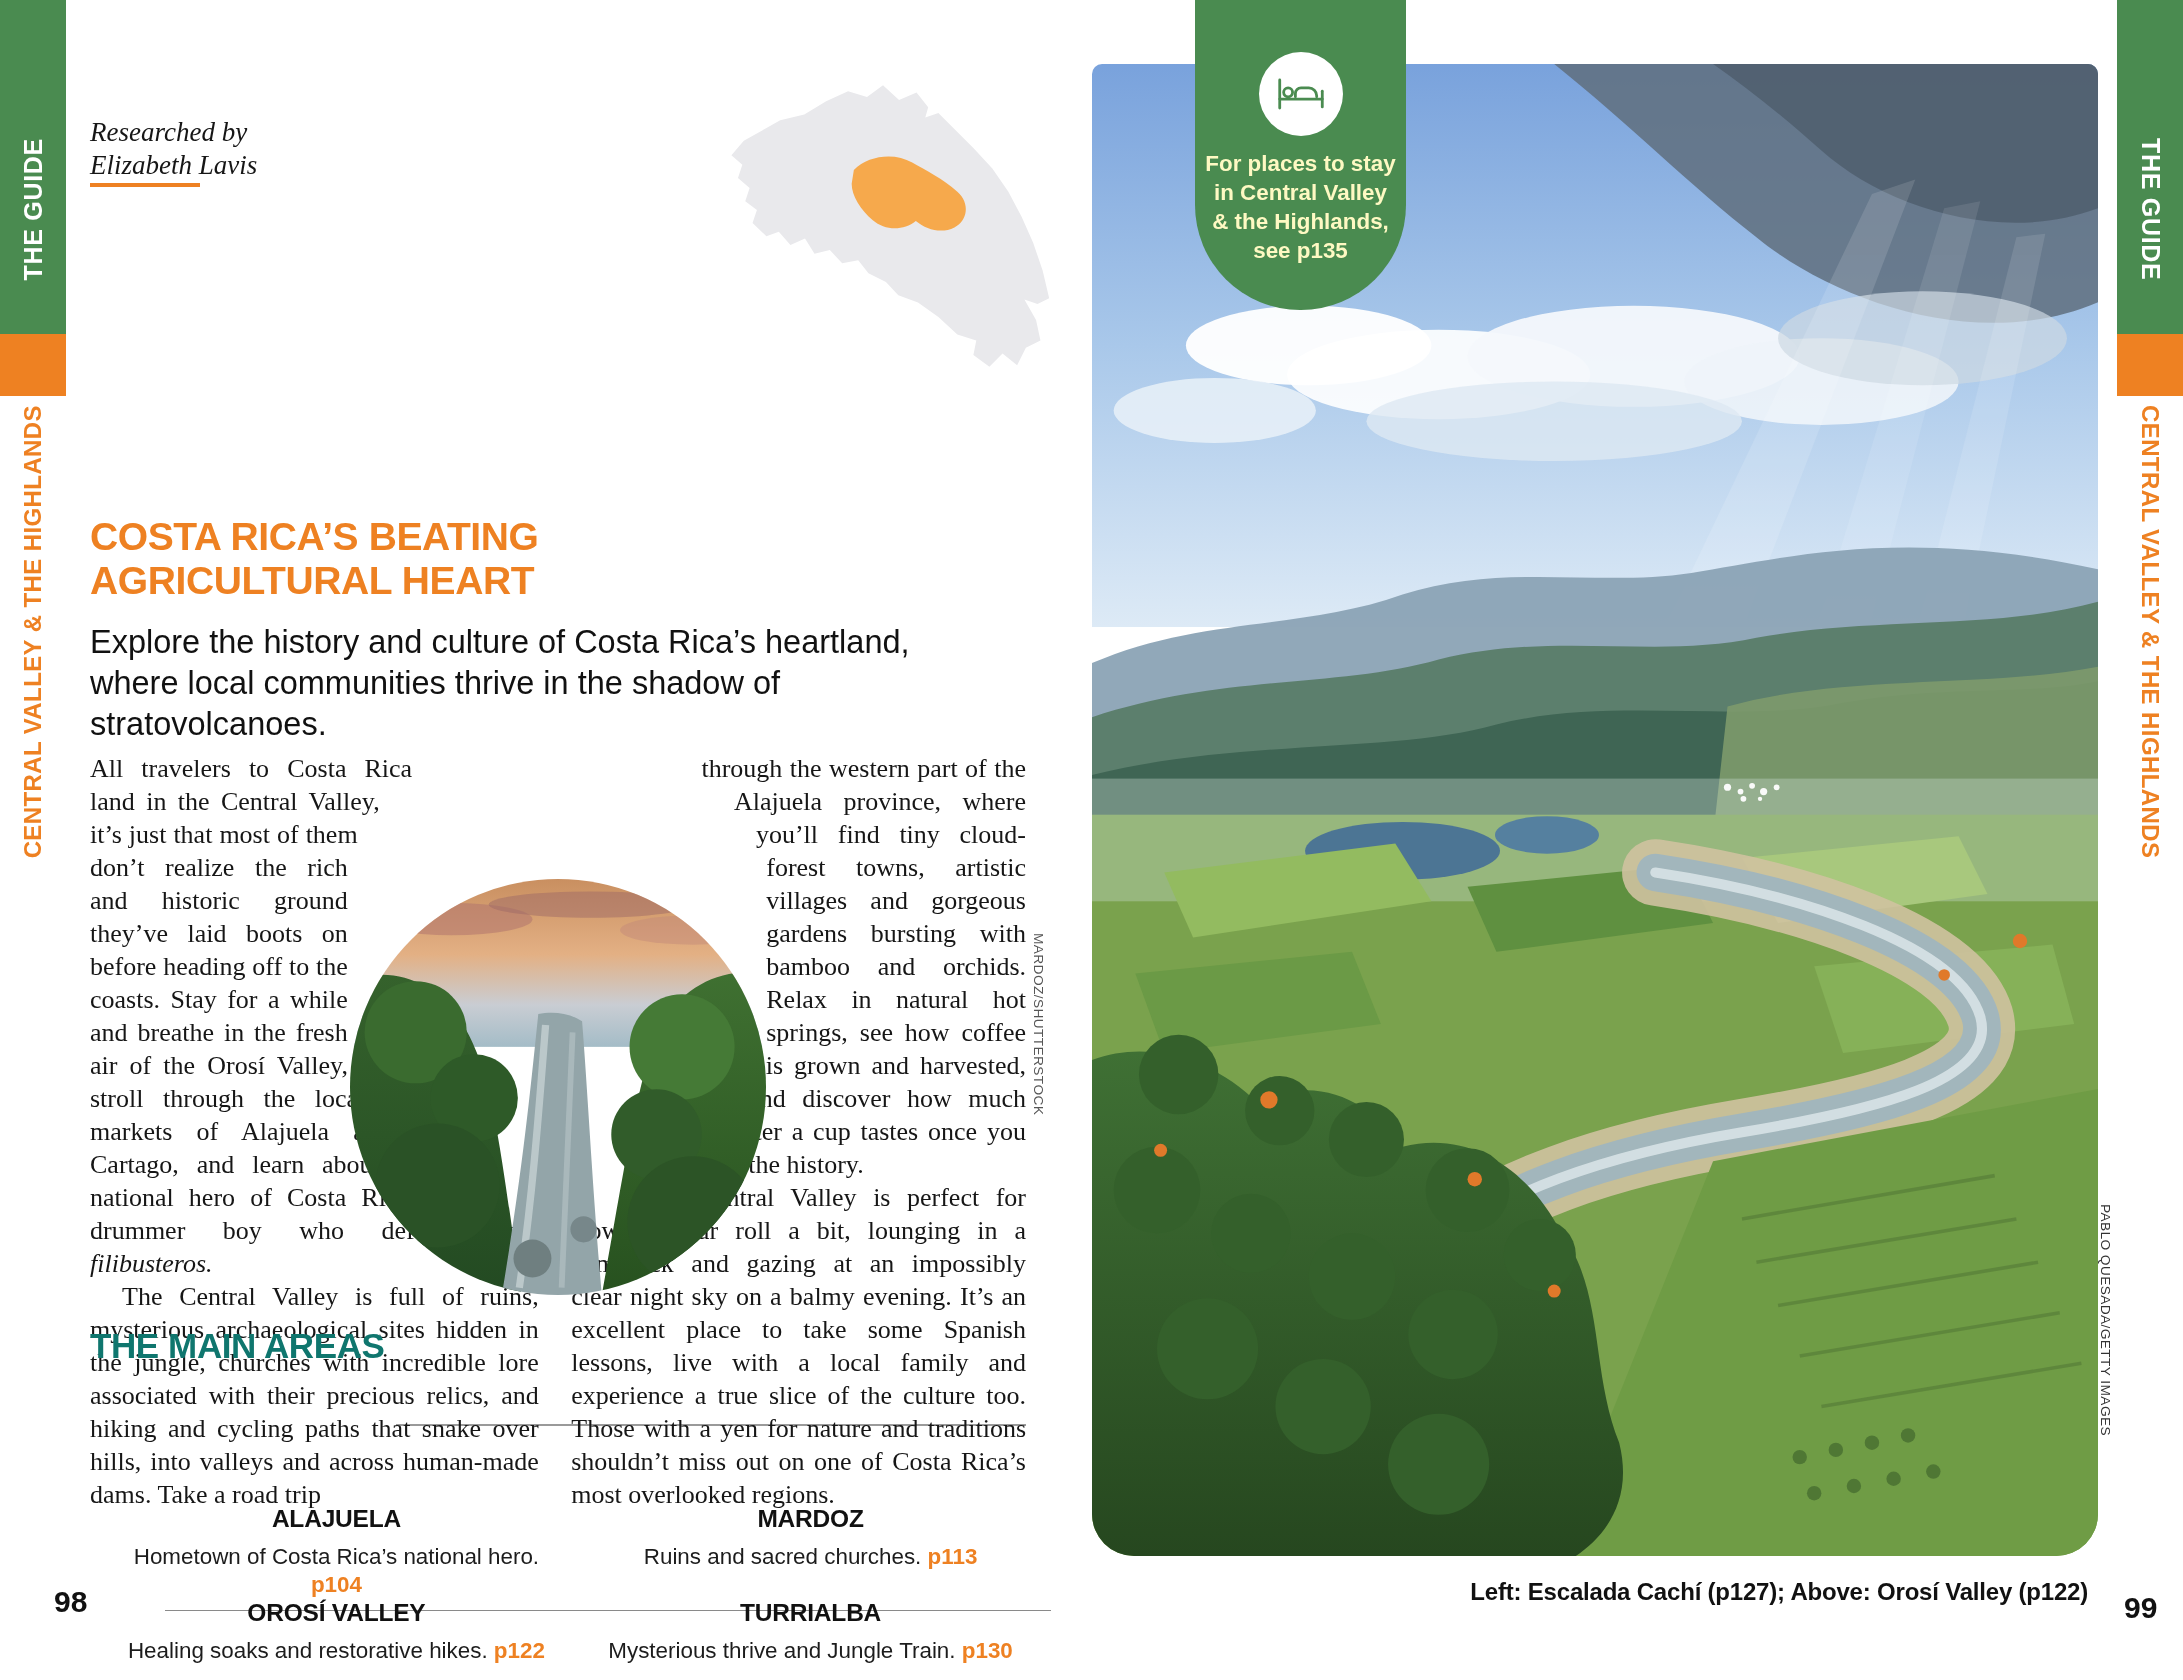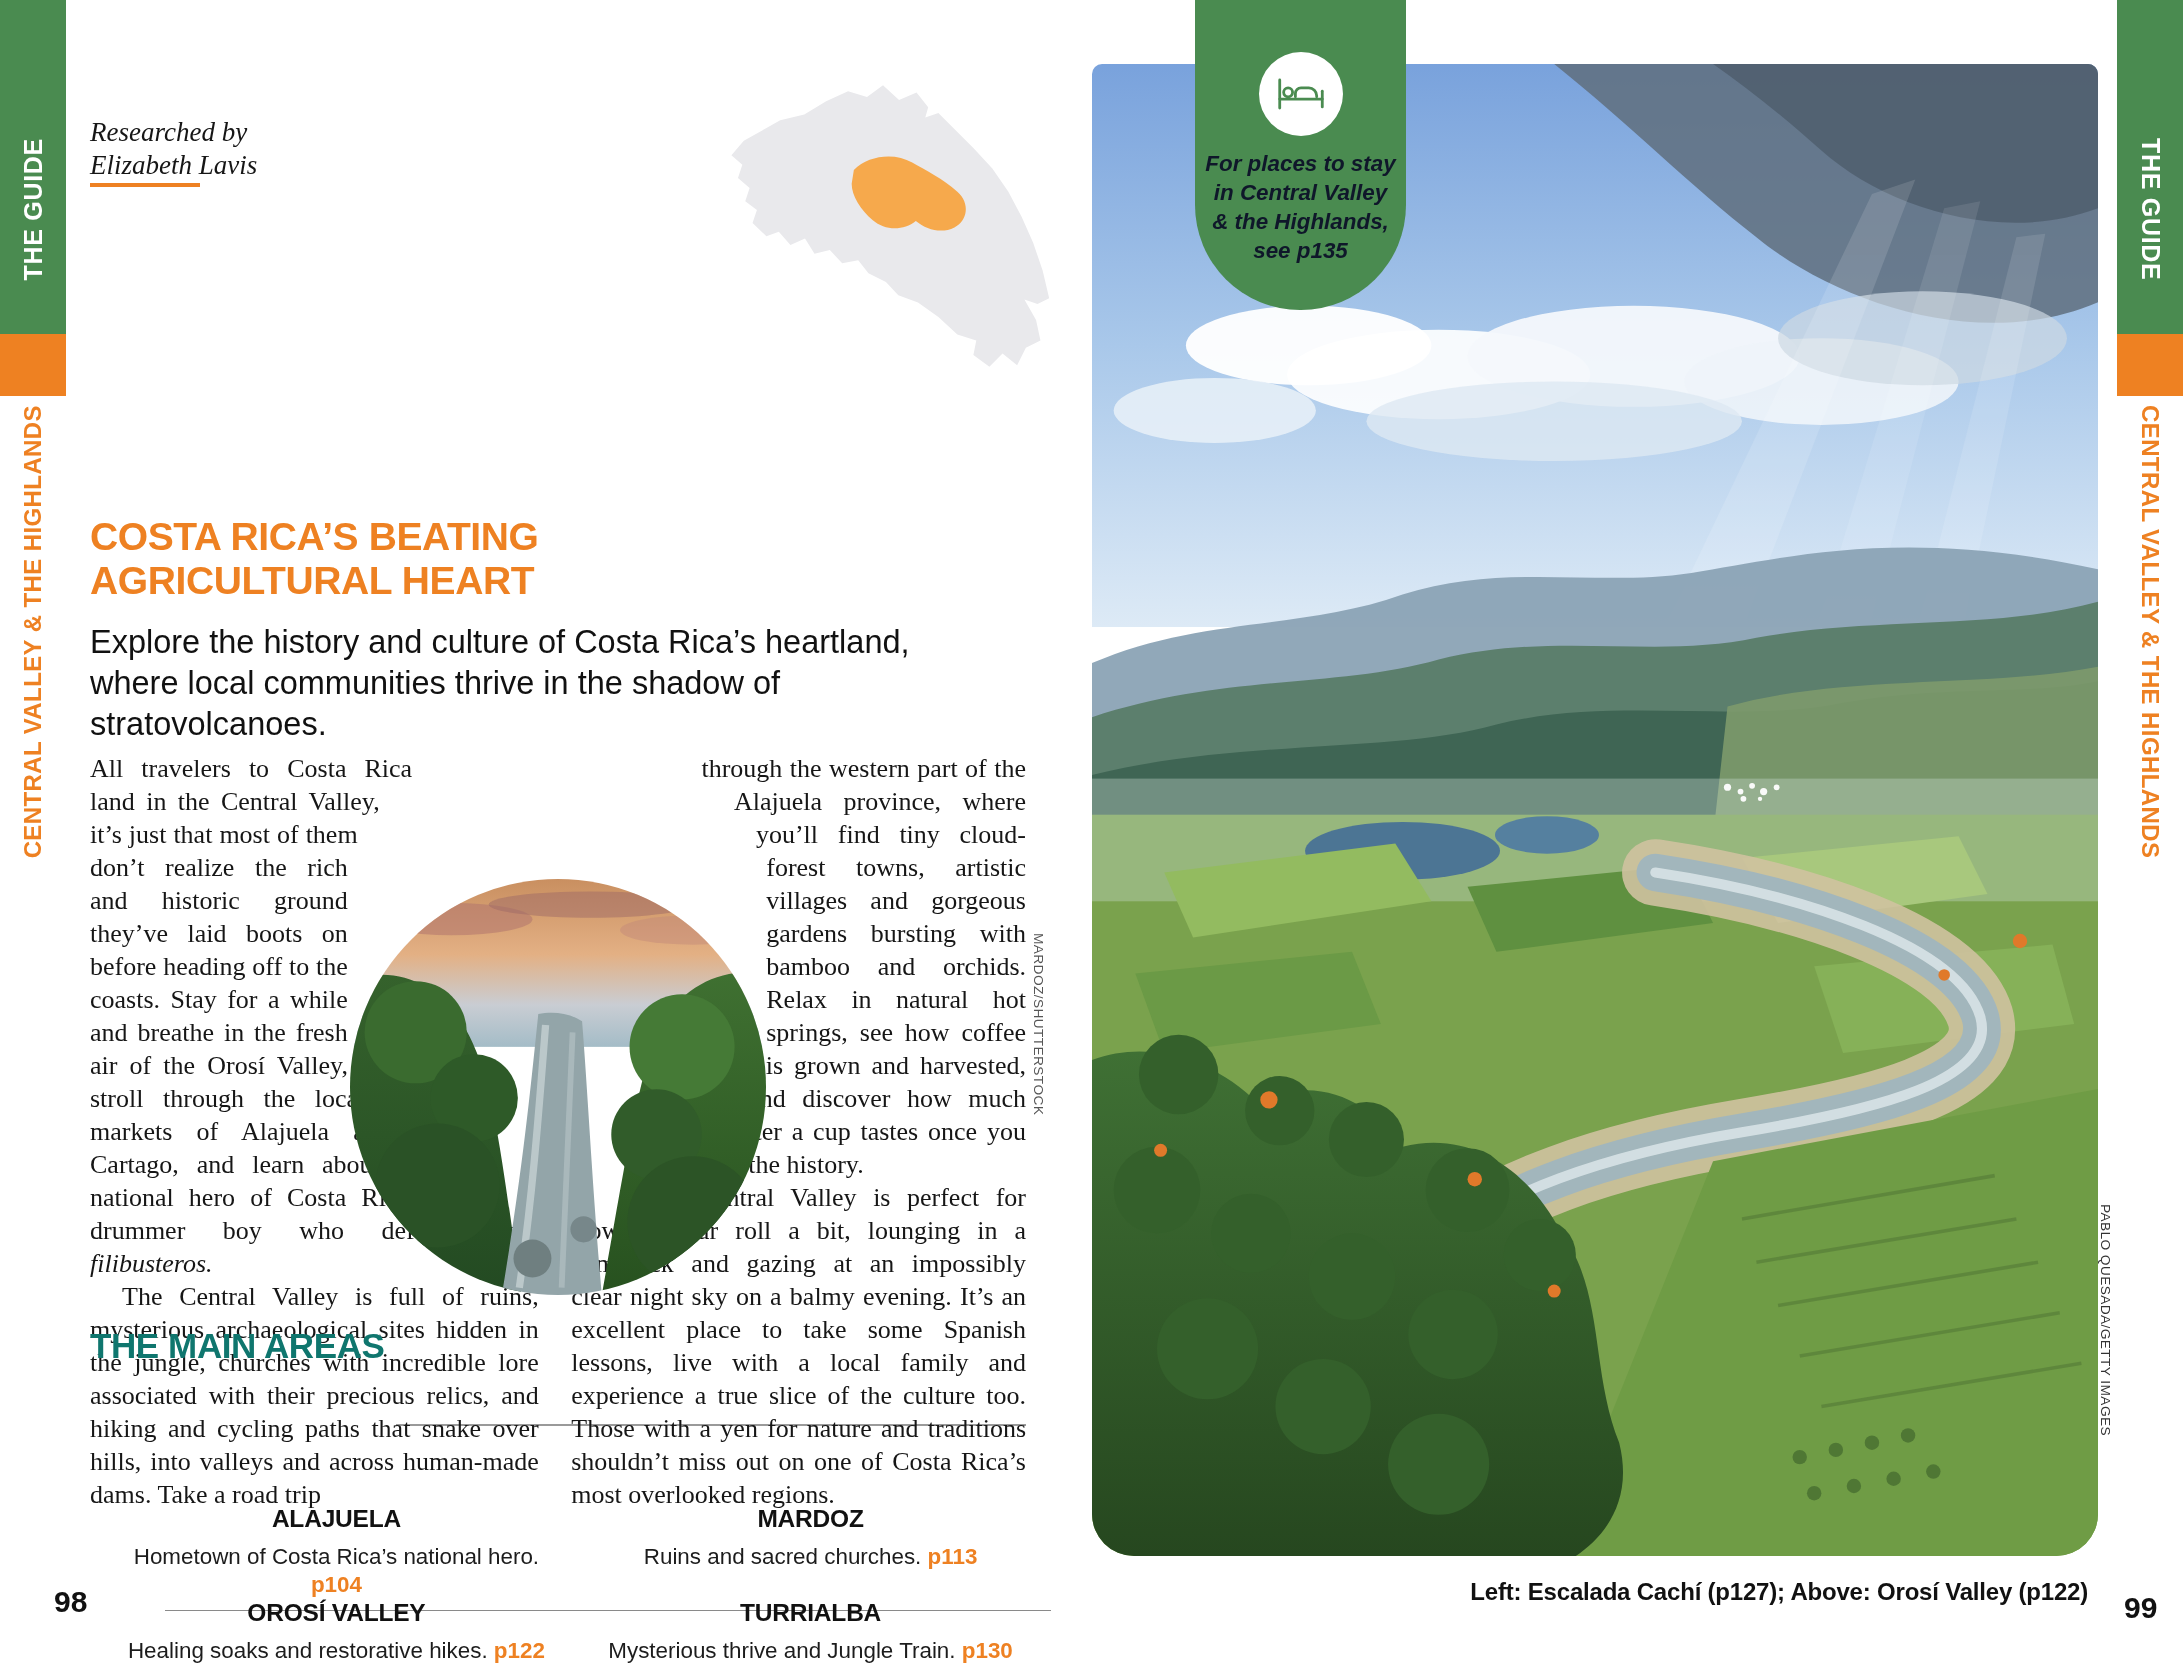--- a/index.html
+++ b/index.html
@@ -67,21 +67,21 @@
   #pn99{left:2124px;top:1591px;}
 
   
   #photo{position:absolute;left:1092px;top:64px;width:1006px;height:1492px;
          border-radius:10px 10px 42px 42px;overflow:hidden;z-index:2;}
   #photo svg{display:block;width:100%;height:100%;}
   #badge{position:absolute;left:1195px;top:0;width:211px;height:310px;background:#4a8b50;
          border-radius:0 0 105px 105px;z-index:6;text-align:center;}
   #badge-circle{width:84px;height:84px;border-radius:50%;background:#ffffff;margin:52px auto 13px auto;
                 display:flex;align-items:center;justify-content:center;}
-  .badge-line{color:#0f172a;font-weight:bold;font-size:22.4px;line-height:29px;font-style:italic;}
+  .badge-line{color:#fef9c3;font-weight:bold;font-size:22.4px;line-height:29px;}
   #photo-credit{position:absolute;left:2098px;top:1204px;z-index:3;color:#333;
                 font-size:13.7px;letter-spacing:0.4px;}
   #caption{position:absolute;left:1092px;top:1578px;width:996px;text-align:right;z-index:3;
            font-weight:bold;font-size:24px;color:#111;letter-spacing:-0.2px;}
 </style>
 </head>
 <body>
 
 <div id="spread">
 

